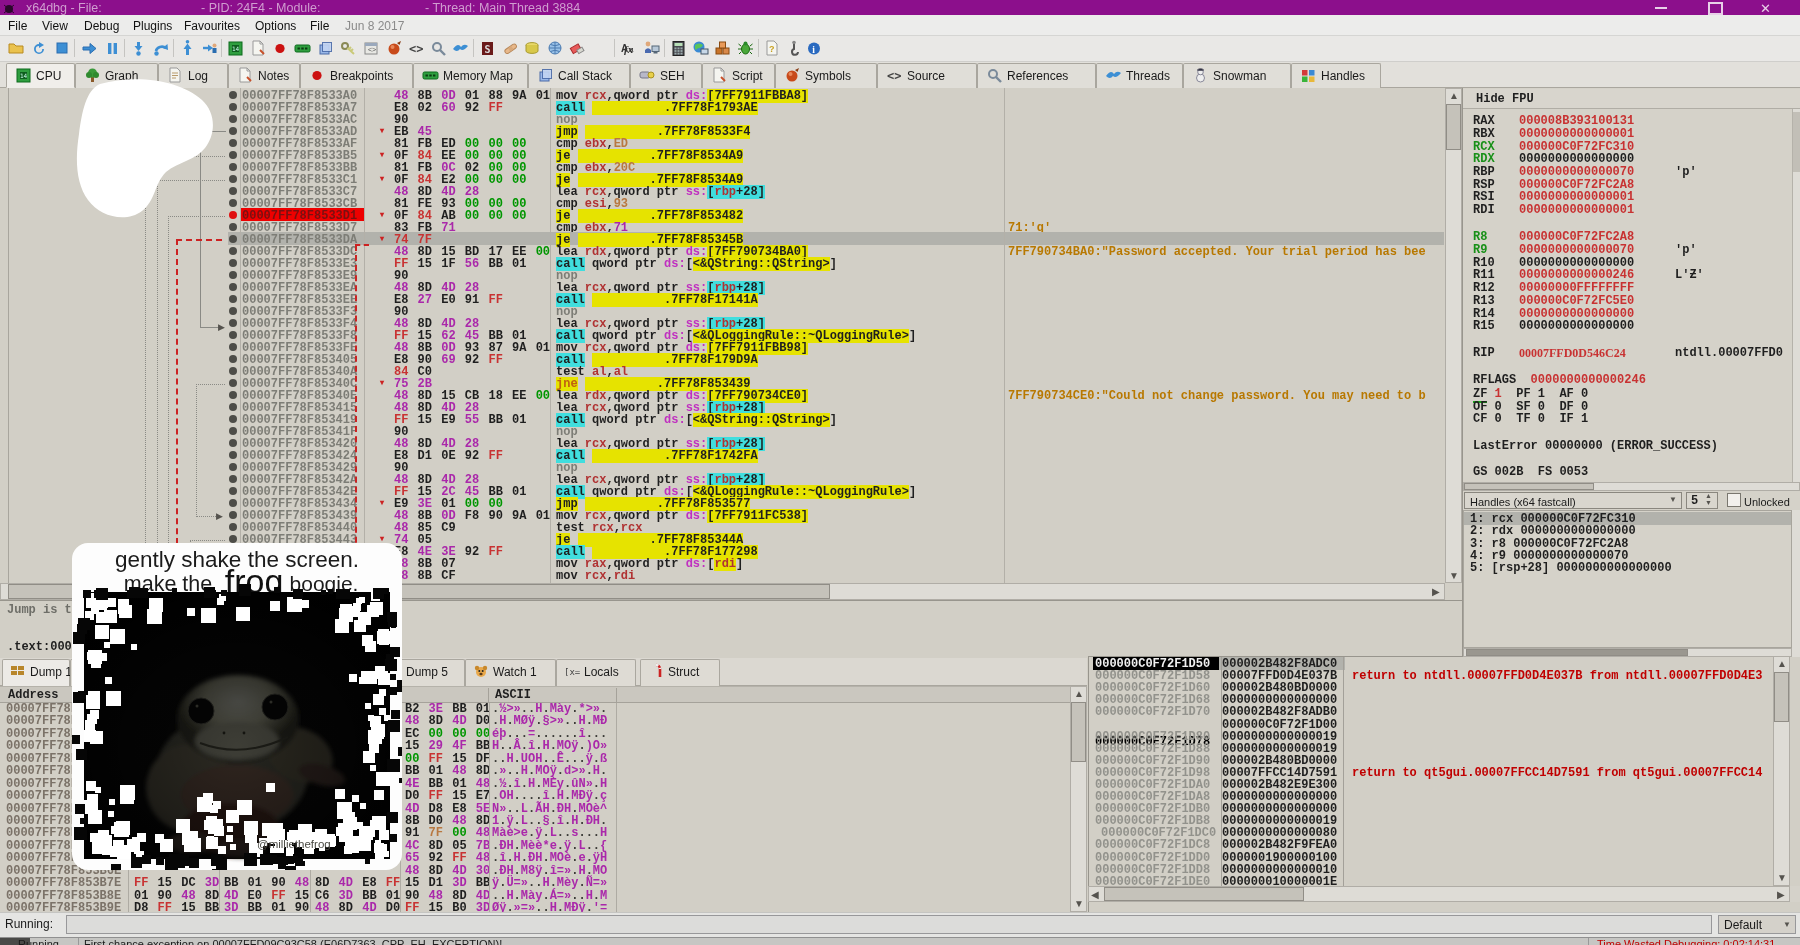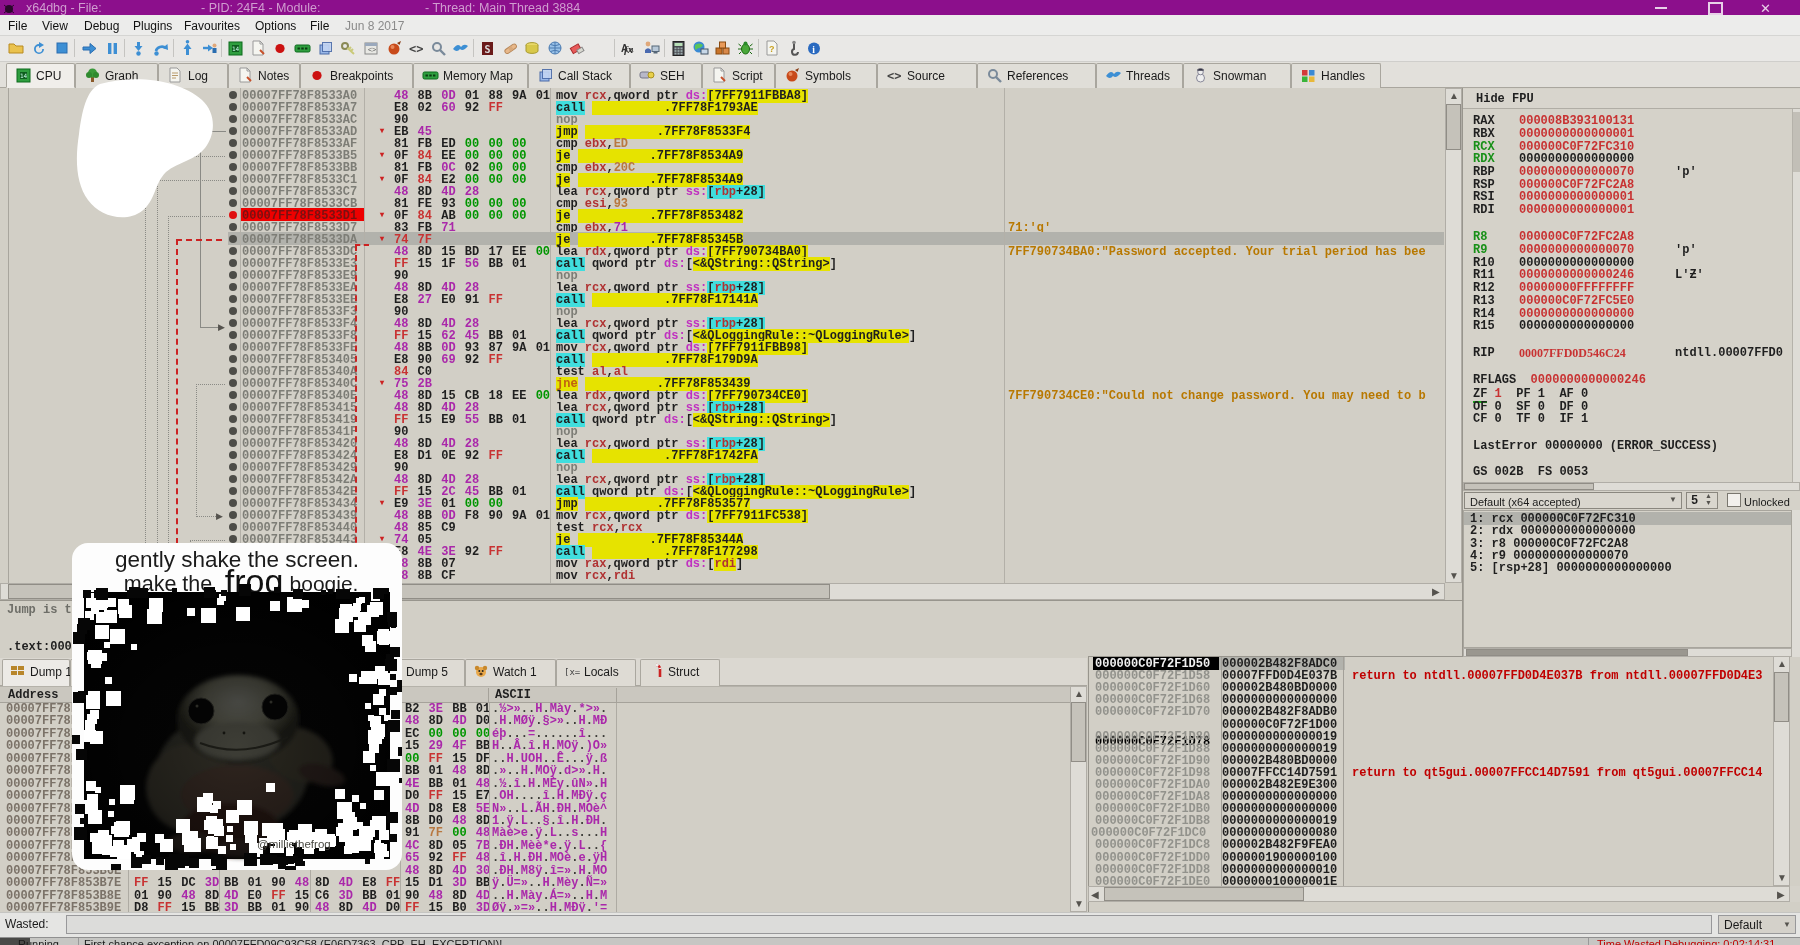--- a/index.html
+++ b/index.html
@@ -700,21 +700,21 @@
 <div class="ab mono" style="left:133px;top:110px;">00007FFCC14D7591</div>
 <div class="ab mono" style="left:263px;top:110px;color:#c00000;">return to qt5gui.00007FFCC14D7591 from qt5gui.00007FFCC14</div>
 <div class="ab mono" style="left:6px;top:122px;color:#92928c;">000000C0F72F1DA0</div>
 <div class="ab mono" style="left:133px;top:122px;">000002B482E9E300</div>
 <div class="ab mono" style="left:6px;top:134px;color:#92928c;">000000C0F72F1DA8</div>
 <div class="ab mono" style="left:133px;top:134px;">0000000000000000</div>
 <div class="ab mono" style="left:6px;top:146px;color:#92928c;">000000C0F72F1DB0</div>
 <div class="ab mono" style="left:133px;top:146px;">0000000000000000</div>
 <div class="ab mono" style="left:6px;top:158px;color:#92928c;">000000C0F72F1DB8</div>
 <div class="ab mono" style="left:133px;top:158px;">0000000000000019</div>
-<div class="ab mono" style="left:2px;top:170px;color:#92928c;">000000C0F72F1DC0</div>
+<div class="ab mono" style="left:12px;top:170px;color:#92928c;">000000C0F72F1DC0</div>
 <div class="ab mono" style="left:133px;top:170px;">0000000000000080</div>
 <div class="ab mono" style="left:6px;top:182px;color:#92928c;">000000C0F72F1DC8</div>
 <div class="ab mono" style="left:133px;top:182px;">000002B482F9FEA0</div>
 <div class="ab mono" style="left:6px;top:195px;color:#92928c;">000000C0F72F1DD0</div>
 <div class="ab mono" style="left:133px;top:195px;">0000001900000100</div>
 <div class="ab mono" style="left:6px;top:207px;color:#92928c;">000000C0F72F1DD8</div>
 <div class="ab mono" style="left:133px;top:207px;">0000000000000010</div>
 <div class="ab mono" style="left:6px;top:219px;color:#92928c;">000000C0F72F1DE0</div>
 <div class="ab mono" style="left:133px;top:219px;">000000010000001E</div>
 </div>
@@ -776,40 +776,40 @@
 <div class="ab mono" style="left:10px;top:304px;">CF 0  TF 0  IF 1</div>
 <div class="ab mono" style="left:10px;top:331px;">LastError 00000000 (ERROR_SUCCESS)</div>
 <div class="ab mono" style="left:10px;top:357px;">GS 002B  FS 0053</div>
 </div>
 <div class="ab" style="left:1792px;top:109px;width:8px;height:373px;background:#dedcd6;border-left:1px solid #b5b2aa;box-sizing:border-box;"></div>
 <div class="ab" style="left:1793px;top:112px;width:7px;height:60px;background:#c2bfb7;"></div>
 <div class="sb" style="left:1463px;top:482px;width:337px;height:9px;"></div>
 <div class="sbt" style="left:1464px;top:483px;width:130px;height:7px;"></div>
 <div class="ab" style="left:1463px;top:491px;width:337px;height:19px;background:#d5d2c9;"></div>
 <div class="ab" style="left:1464px;top:492px;width:218px;height:17px;background:#d9d6ce;border:1px solid #8a877f;box-sizing:border-box;"></div>
-<div class="ab" style="left:1470px;top:496px;font-family:'Liberation Sans', sans-serif;font-size:11px;color:#1a1a1a;">Default (x64 accepted)</div>
+<div class="ab" style="left:1470px;top:496px;font-family:'Liberation Sans', sans-serif;font-size:11px;color:#1a1a1a;">Handles (x64 fastcall)</div>
 <div class="arr" style="left:1669px;top:495px;font-size:8px;">▼</div>
 <div class="ab" style="left:1686px;top:492px;width:32px;height:17px;background:#d9d6ce;border:1px solid #8a877f;box-sizing:border-box;"></div>
 <div class="ab mono" style="left:1691px;top:495px;">5</div>
 <div class="arr" style="left:1705px;top:492px;font-size:7px;">▲</div>
 <div class="arr" style="left:1705px;top:499px;font-size:7px;">▼</div>
 <div class="ab" style="left:1727px;top:493px;width:14px;height:14px;background:#f2f0ec;border:1px solid #7a776f;box-sizing:border-box;"></div>
 <div class="ab" style="left:1744px;top:496px;font-family:'Liberation Sans', sans-serif;font-size:11px;color:#1a1a1a;">Unlocked</div>
 <div class="ab" style="left:1463px;top:510px;width:329px;height:138px;background:#d5d2c9;border:1px solid #a8a59d;box-sizing:border-box;"></div>
 <div class="ab" style="left:1464px;top:512px;width:327px;height:13px;background:#b2b2ac;"></div>
 <div class="ab mono" style="left:1470px;top:513px;">1: rcx 000000C0F72FC310</div>
 <div class="ab mono" style="left:1470px;top:525px;">2: rdx 0000000000000000</div>
 <div class="ab mono" style="left:1470px;top:538px;">3: r8 000000C0F72FC2A8</div>
 <div class="ab mono" style="left:1470px;top:550px;">4: r9 0000000000000070</div>
 <div class="ab mono" style="left:1470px;top:562px;">5: [rsp+28] 0000000000000000</div>
 <div class="sb" style="left:1463px;top:648px;width:329px;height:9px;"></div>
 <div class="sbt" style="left:1466px;top:649px;width:222px;height:7px;background:#9a978f;"></div>
 <div class="ab" style="left:1792px;top:510px;width:8px;height:147px;background:#dedcd6;"></div>
 <div class="ab" style="left:0;top:912px;width:1800px;height:25px;background:#e5e5e3;border-top:1px solid #c5c5c2;box-sizing:border-box;"></div>
-<div class="ab" style="left:5px;top:917px;font-family:'Liberation Sans', sans-serif;font-size:12px;color:#1a1a1a;">Wasted:</div>
+<div class="ab" style="left:5px;top:917px;font-family:'Liberation Sans', sans-serif;font-size:12px;color:#1a1a1a;">Running:</div>
 <div class="ab" style="left:66px;top:915px;width:1646px;height:19px;background:#dcdcda;border:1px solid #98989a;box-sizing:border-box;"></div>
 <div class="ab" style="left:1718px;top:915px;width:78px;height:19px;background:#d4d1ca;border:1px solid #98989a;box-sizing:border-box;"></div>
 <div class="ab" style="left:1724px;top:918px;font-family:'Liberation Sans', sans-serif;font-size:12px;color:#1a1a1a;">Default</div>
 <div class="arr" style="left:1783px;top:920px;font-size:8px;">▼</div>
 <div class="ab" style="left:0;top:937px;width:1800px;height:8px;background:#c6c6c3;border-top:1px solid #909090;box-sizing:border-box;"></div>
 <div class="ab" style="left:0px;top:938px;width:30px;height:7px;background:#4a4a48;"></div>
 <div class="ab" style="left:18px;top:938px;font-family:'Liberation Sans', sans-serif;font-size:11px;color:#1a1a1a;">Running</div>
 <div class="ab" style="left:78px;top:938px;width:1px;height:7px;background:#999;"></div>
 <div class="ab" style="left:84px;top:938px;font-family:'Liberation Sans', sans-serif;font-size:11px;color:#1a1a1a;">First chance exception on 00007FFD09C93C58 (E06D7363, CPP_EH_EXCEPTION)!</div>
 <div class="ab" style="left:1588px;top:938px;width:1px;height:7px;background:#999;"></div>

